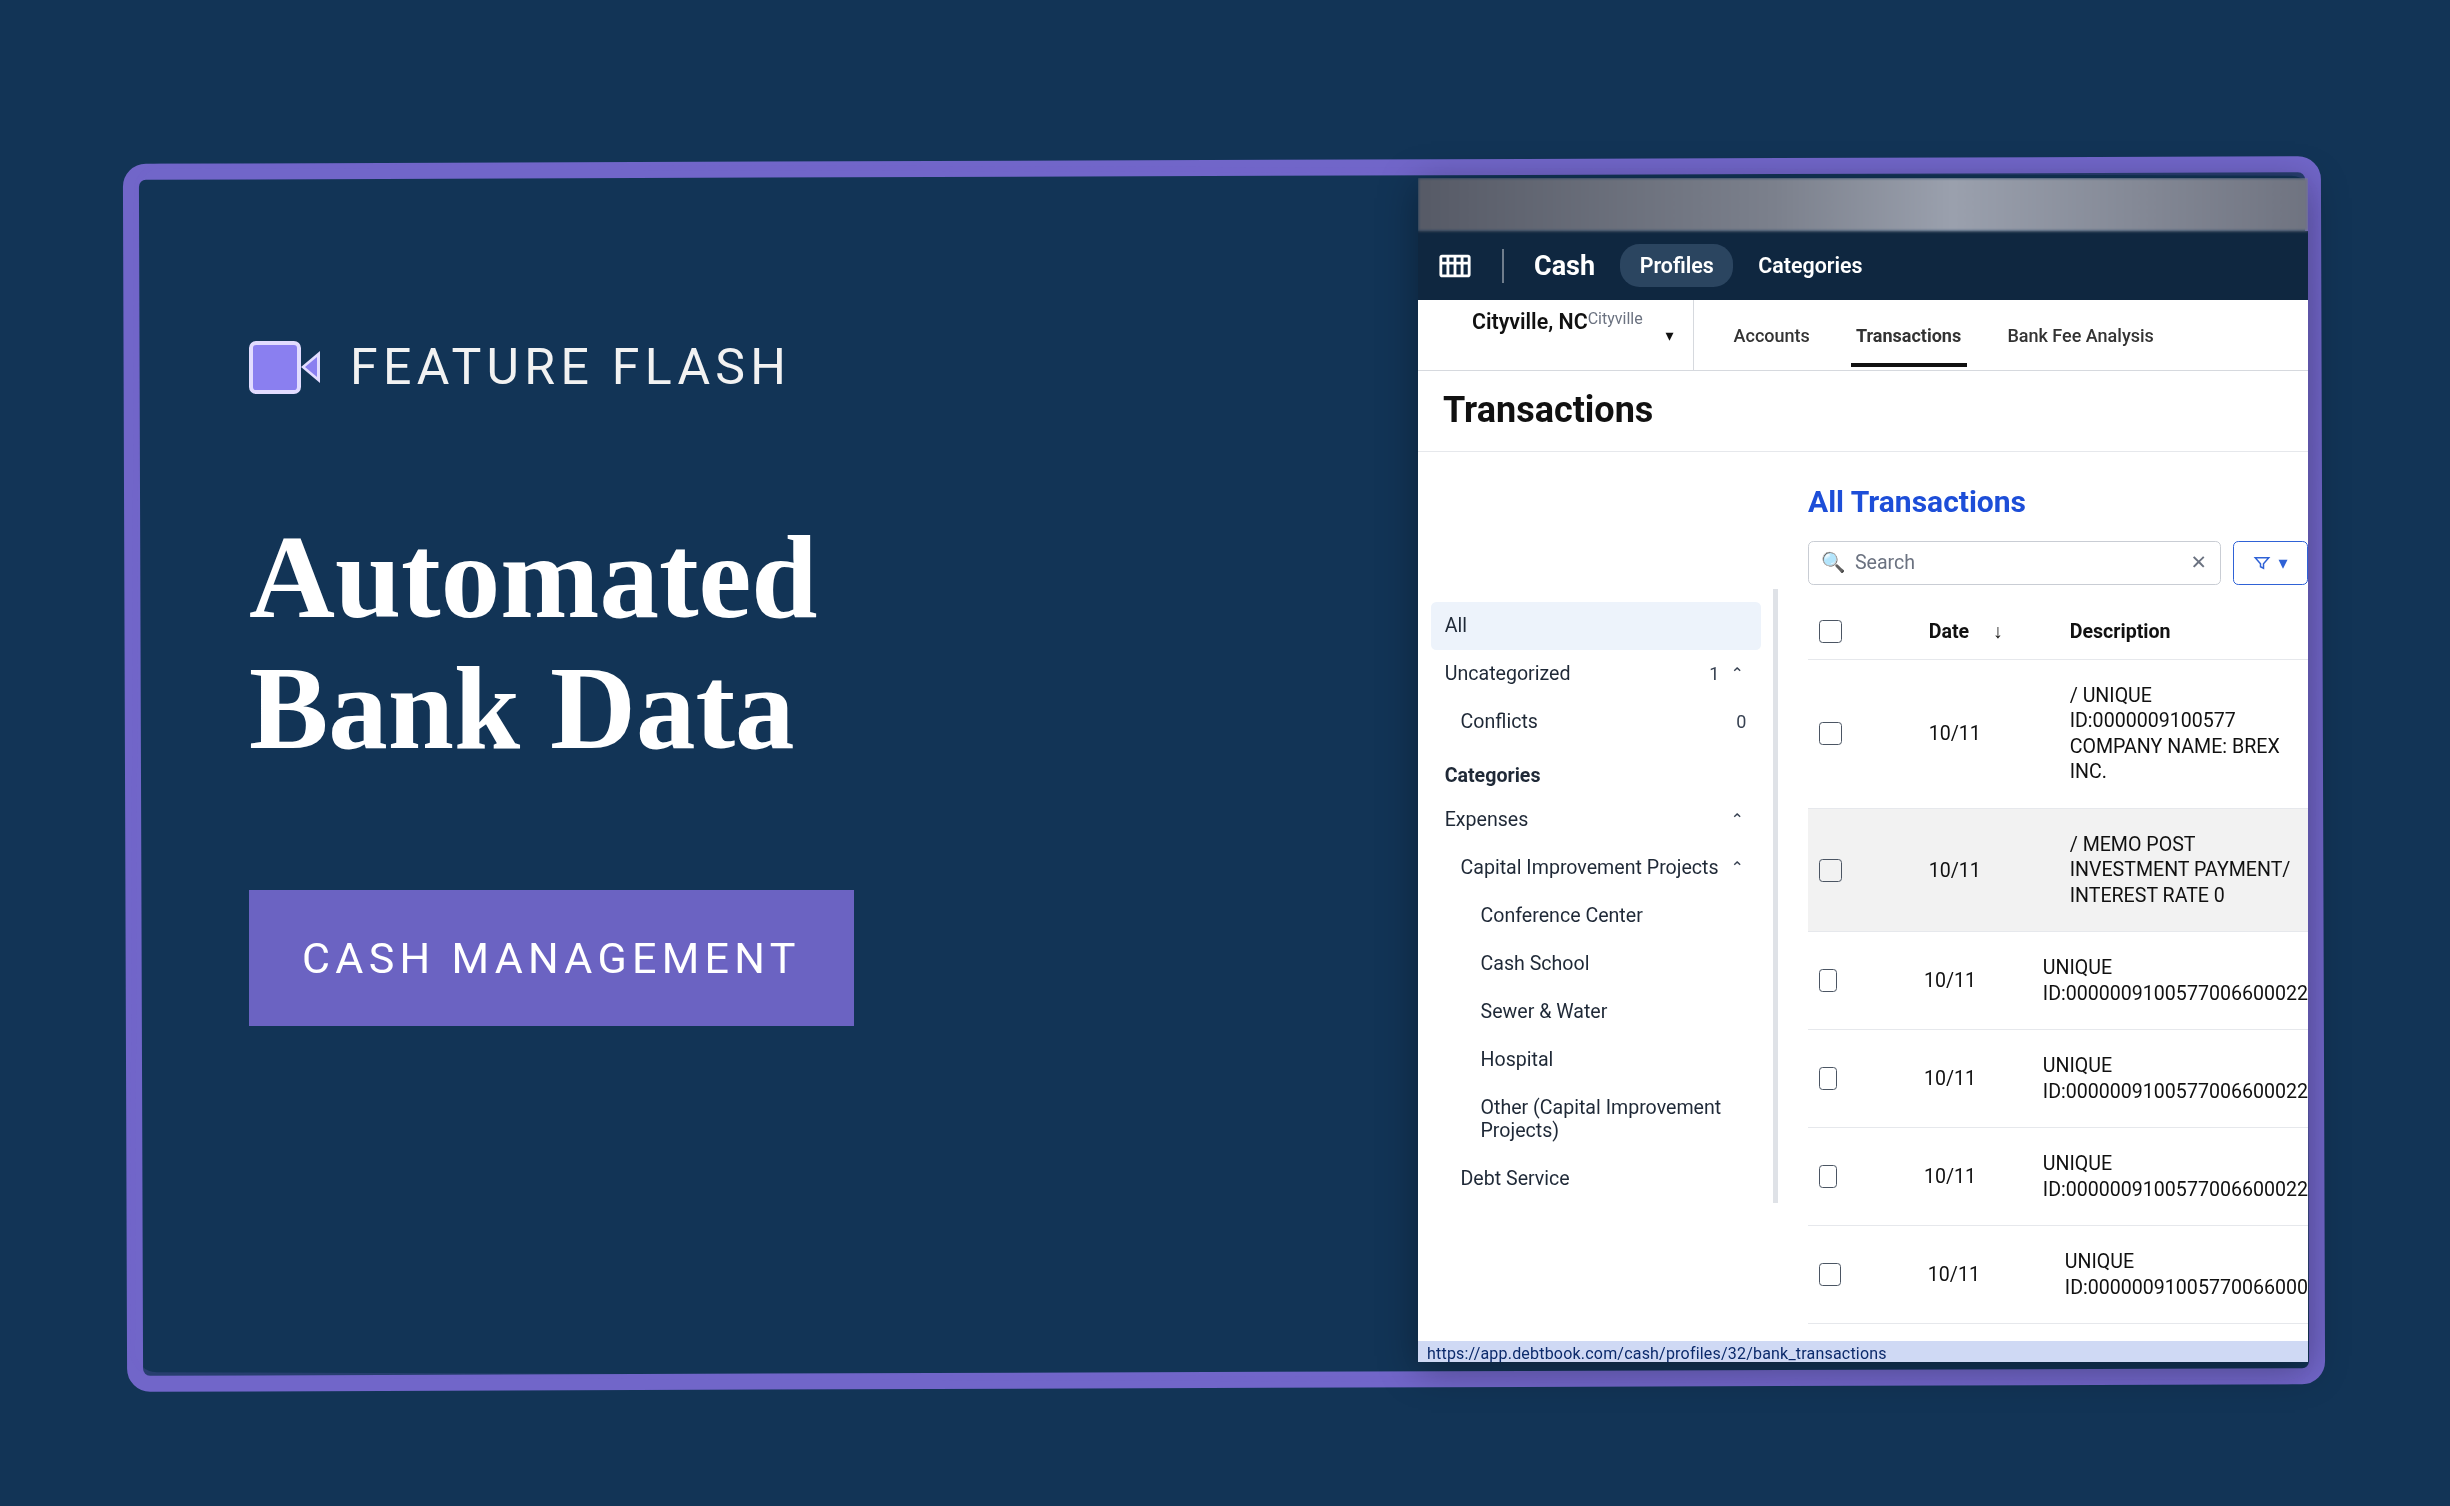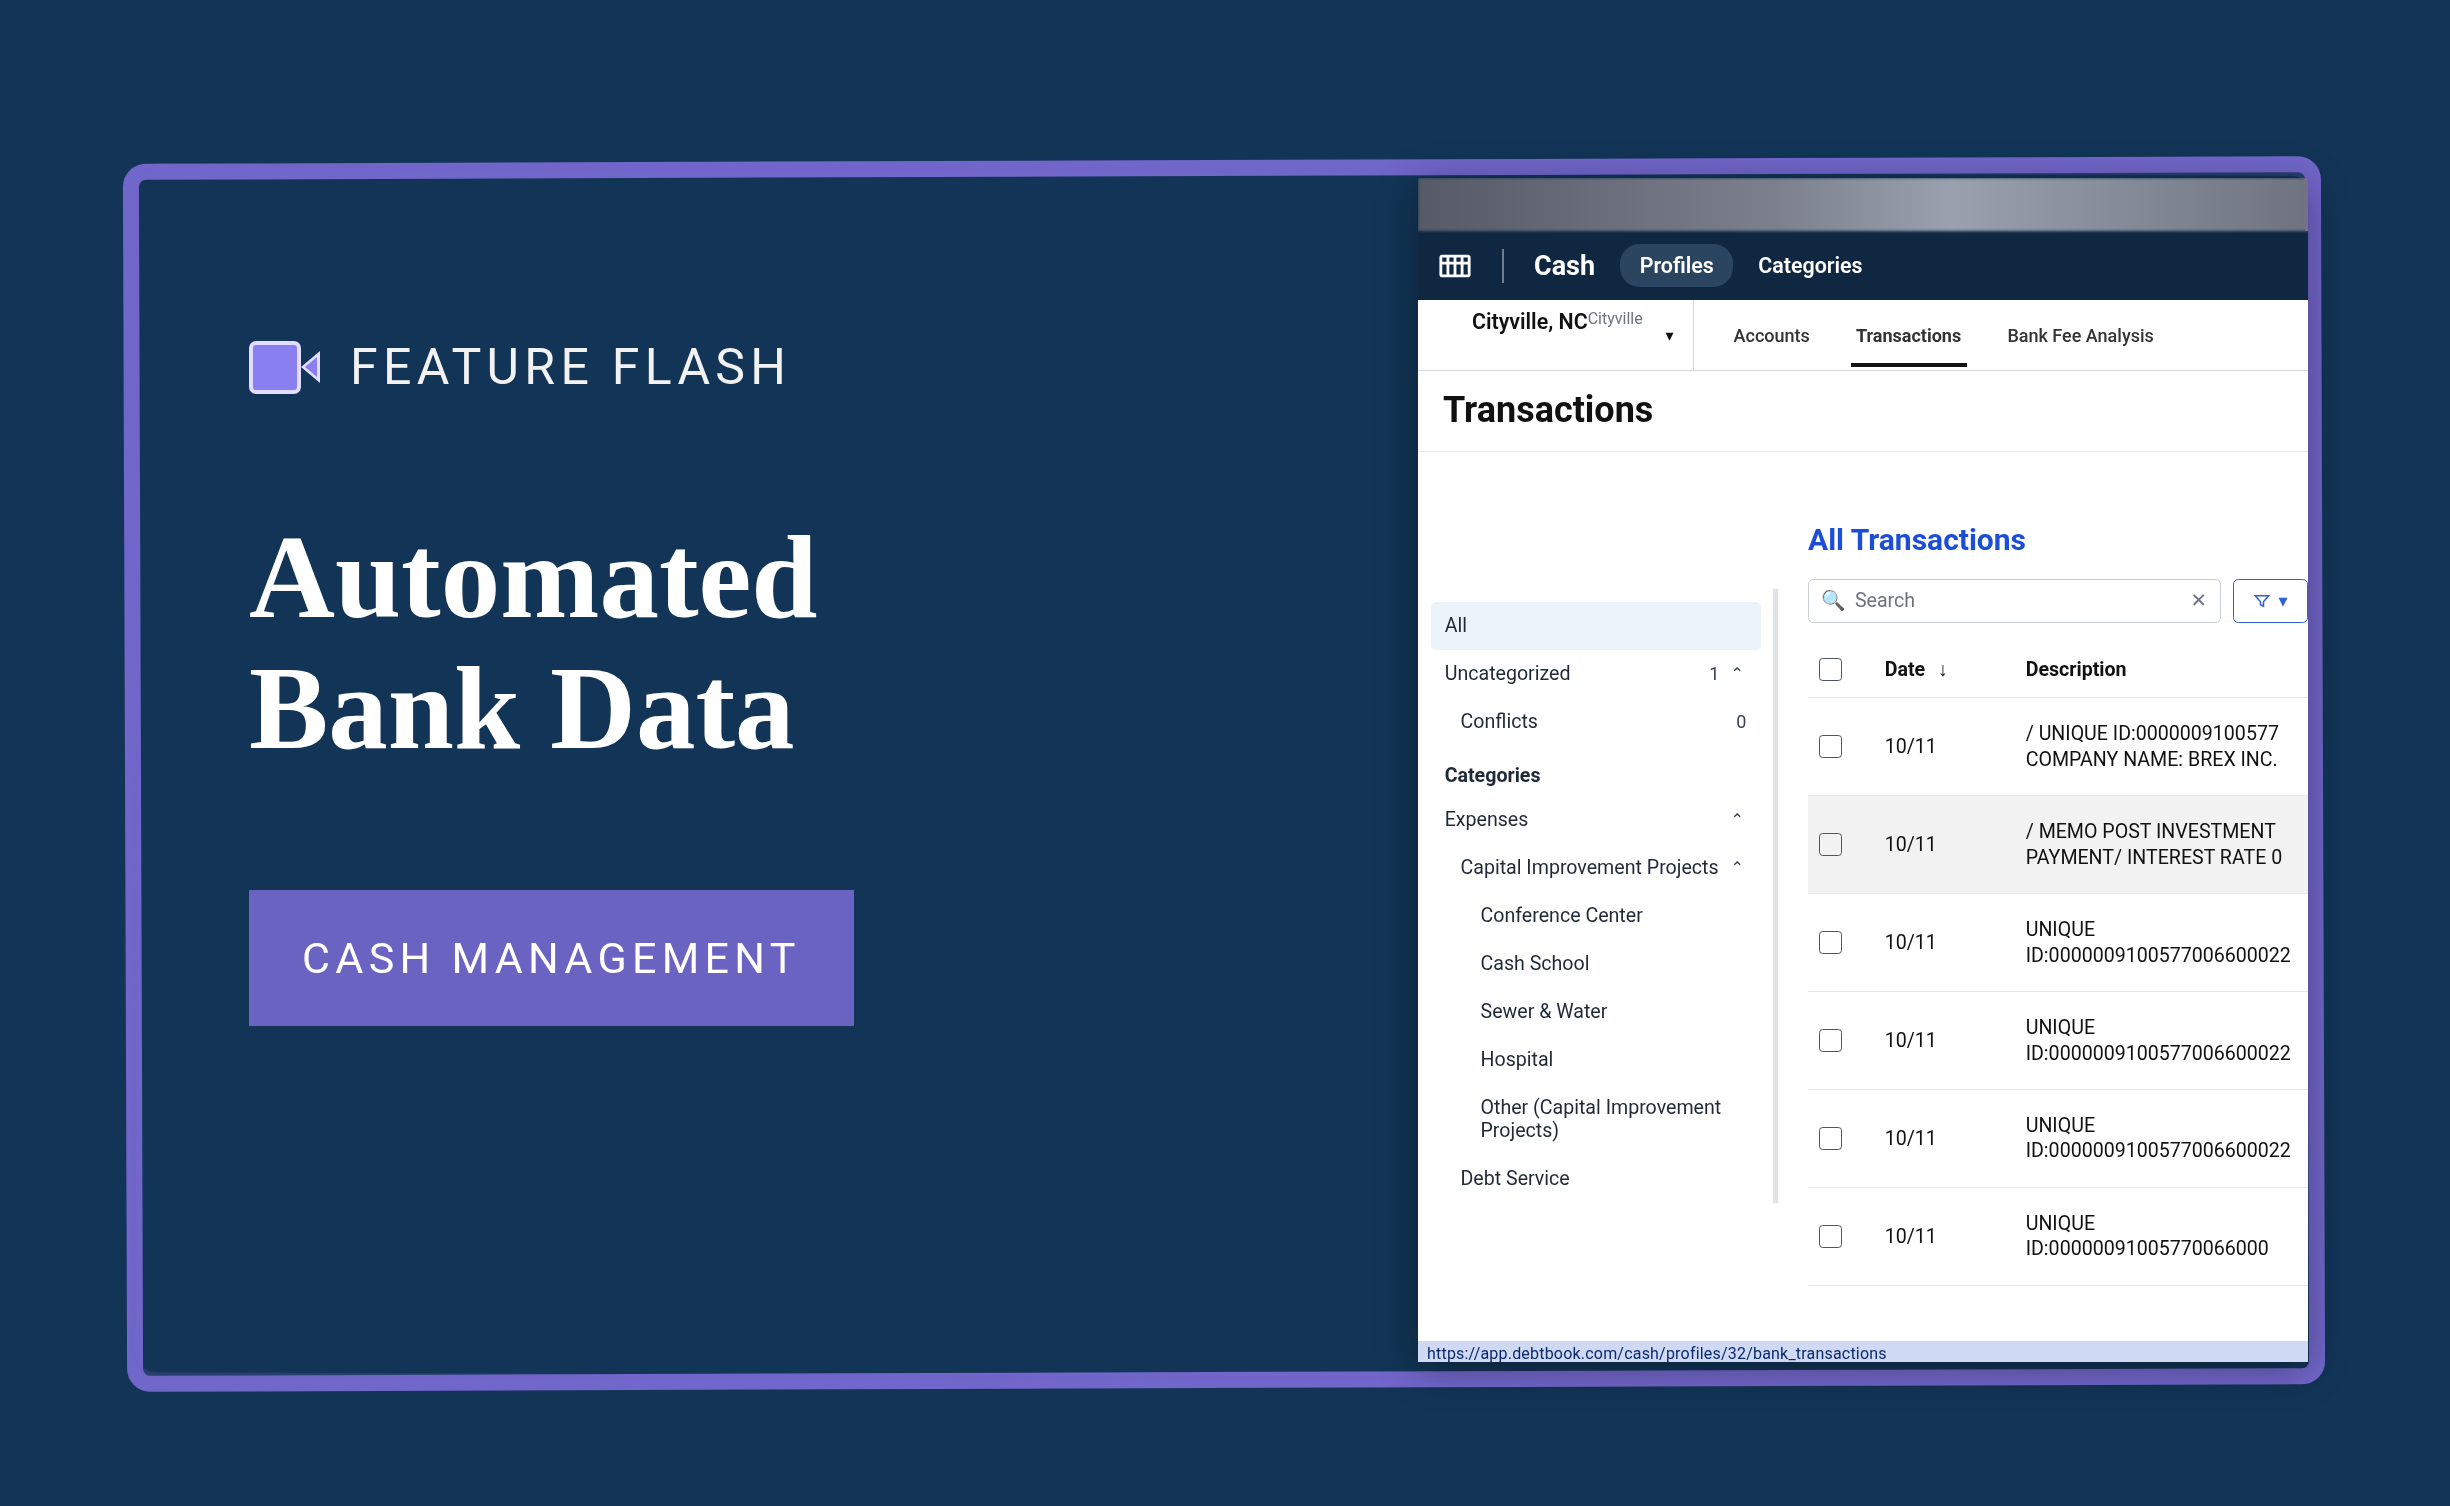--- a/index.html
+++ b/index.html
@@ -288,21 +288,21 @@
     font-size: 19.6px;
     font-weight: 700;
     color: #111;
     border-bottom: 0.9px solid #e6e8ec;
   }
   .chk {
     width: 23px; height: 23px;
     border: 1.8px solid #4b5563;
     border-radius: 3.6px;
   }
-  .col-date { width: 98px; display: flex; align-items: center; gap: 13px;}
+  .col-date { width: 98px; display: flex; align-items: center; gap: 24px; margin-left: 44px;}
   .col-desc { flex: 1; }
 
   .row {
     display: flex;
     align-items: center;
     gap: 43px;
     padding: 23px 0 23px 10.7px;
     border-bottom: 0.9px solid #e6e8ec;
     font-size: 19.6px;
     color: #111;

